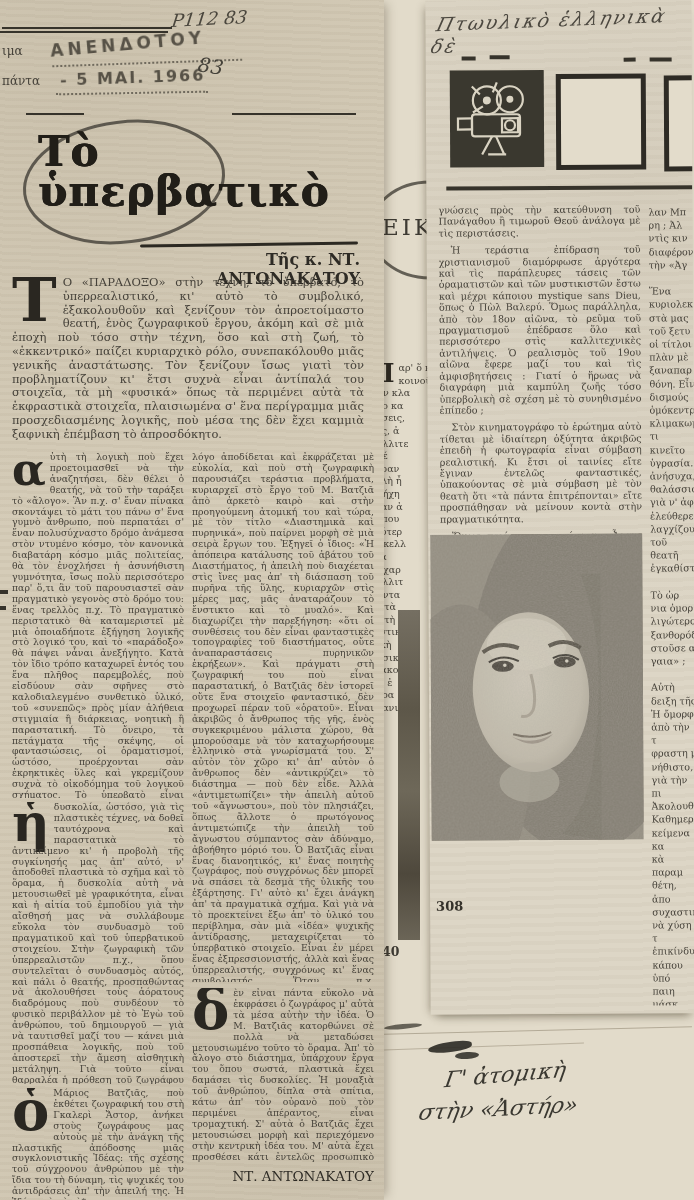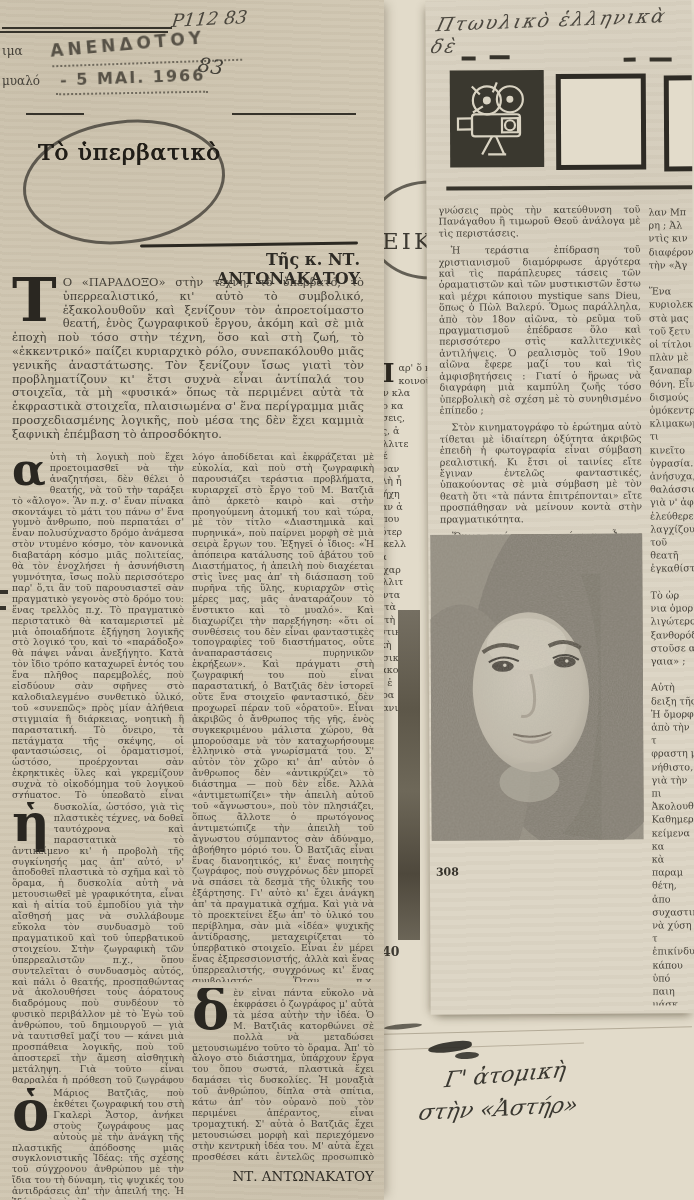--- a/index.html
+++ b/index.html
@@ -13,21 +13,21 @@
   .rule{background:#36332b;}
   .hw{font-family:"DejaVu Serif",serif;font-style:italic;color:#4a463d;}
   
   #left-page{left:0;top:0;width:384px;height:1200px;z-index:2;
     background:
       radial-gradient(circle at 18% 6%, rgba(120,105,80,.10), transparent 40%),
       radial-gradient(circle at 85% 90%, rgba(120,105,80,.12), transparent 45%),
       repeating-linear-gradient(2deg, rgba(110,95,70,.05) 0 3px, transparent 3px 7px),
       #d5ccb8;
     box-shadow:6px 0 10px -4px rgba(60,50,30,.35);}
-  .titleline{font-weight:normal;color:#211e18;font-size:23px;line-height:40px;letter-spacing:1px;
+  .titleline{font-weight:bold;color:#211e18;font-size:42px;line-height:40px;letter-spacing:1px;
     text-shadow:.7px 0 0 #211e18, 0 .4px 0 #211e18;}
   .stamp{font-family:"DejaVu Sans",sans-serif;font-weight:bold;color:#4b463c;
     filter:blur(.3px);opacity:.9;}
   .dotted{border-bottom:2px dotted #5a554a;opacity:.8;}
   
   #right-page{left:428px;top:0;width:266px;height:1014px;z-index:3;overflow:hidden;
     background:
       radial-gradient(circle at 80% 20%, rgba(120,105,80,.08), transparent 50%),
       repeating-linear-gradient(-1deg, rgba(110,95,70,.04) 0 4px, transparent 4px 9px),
       #ddd6c6;
@@ -38,21 +38,21 @@
   .underink{color:#43403a;}
 </style>
 </head>
 <body>
 
 <div id="scan">
 
   <svg class="abs" style="left:364px;top:176px;width:126px;height:112px;z-index:1;" viewBox="0 0 126 112">
     <ellipse cx="66" cy="54" rx="60" ry="48" fill="none" stroke="#3a372f" stroke-width="3" opacity=".75"></ellipse>
   </svg>
-  <div class="abs underink" style="left:382px;top:214px;z-index:1;font-size:23px;letter-spacing:3px;color:#3d3a33;margin-top:14px;">ΕΙΚ</div>
+  <div class="abs underink" style="left:382px;top:214px;z-index:1;font-size:23px;letter-spacing:3px;color:#3d3a33;">ΕΙΚ</div>
 
   <div class="abs np" style="left:370px;top:362px;width:72px;height:600px;z-index:1;font-size:9.5px;line-height:12.6px;overflow:hidden;text-align:left;">
     <span class="dropcap" style="font-size:26px;">Π</span><span class="pre">αρ' ὅ κεν
 κοινοῦ
 τῶν κλα
 ὅσο κα
 τάσεις,
 τας, ἀ
 καλλιτε
 Ἀνέ
@@ -90,21 +90,21 @@
   <div class="abs" style="left:455px;top:1052px;width:24px;height:7px;background:#2c2a25;border-radius:50%;transform:rotate(-4deg);opacity:.85;z-index:1;"></div>
   <div class="abs hw" style="left:446px;top:1062px;font-size:22px;transform:skewX(-14deg) rotate(-5deg);color:#3a3831;z-index:1;">Γ' ἀτομικὴ</div>
   <div class="abs hw" style="left:420px;top:1096px;font-size:22px;transform:skewX(-14deg) rotate(-3deg);color:#3a3831;z-index:1;">στὴν «Ἀστήρ»</div>
 
   <div id="left-page" class="abs">
 
     <div class="abs rule" style="left:2px;top:27px;width:170px;height:2px;"></div>
     <div class="abs rule" style="left:0;top:31px;width:168px;height:2px;"></div>
 
     <div class="abs np" style="left:2px;top:44px;font-size:12px;">ιμα</div>
-    <div class="abs np" style="left:2px;top:74px;font-size:12px;">μυαλό</div>
+    <div class="abs np" style="left:2px;top:74px;font-size:12px;">πάντα</div>
 
     <div class="abs hw" style="left:172px;top:8px;font-size:18px;transform:skewX(-10deg) rotate(-3deg);">Ρ112 83</div>
 
     <div class="abs stamp" style="left:50px;top:34px;font-size:17px;letter-spacing:4px;transform:rotate(-5deg);">ΑΝΕΝΔΟΤΟΥ</div>
     <div class="abs dotted" style="left:52px;top:48px;width:190px;height:14px;transform:rotate(-2deg);"></div>
     <div class="abs stamp" style="left:60px;top:68px;font-size:16px;letter-spacing:2px;transform:rotate(-2deg);">- 5 ΜΑΙ. 1966</div>
     <div class="abs dotted" style="left:56px;top:78px;width:152px;height:14px;transform:rotate(-1deg);"></div>
     <div class="abs hw" style="left:198px;top:54px;font-size:20px;transform:rotate(9deg);color:#45423a;">83</div>
 
     <div class="abs rule" style="left:26px;top:113px;width:58px;height:2px;"></div>
@@ -278,16 +278,16 @@
         <path d="M122 124 q14 -7 26 2" stroke="#2f2b24" stroke-width="2" fill="none"></path>
         <path d="M100 140 q6 24 2 36 q-4 8 -12 6" stroke="#a79f8f" stroke-width="3" fill="none"></path>
         <path d="M80 202 q20 10 42 -2 q-18 18 -42 2" fill="#9a9083"></path>
         <path d="M82 200 q20 6 38 -2" stroke="#6e6558" stroke-width="2" fill="none"></path>
         <ellipse cx="98" cy="248" rx="30" ry="20" fill="#b8b1a1" opacity=".6"></ellipse>
         <rect width="212" height="306" filter="url(#grain)"></rect>
       </svg>
     </div>
 
 
-    <div class="abs np" style="left:6px;top:865px;font-weight:bold;font-size:11px;color:#35322b;">308</div>
+    <div class="abs np" style="left:6px;top:898px;font-weight:bold;font-size:13px;color:#35322b;">308</div>
   </div>
 
 </div>
 
 </body></html>

